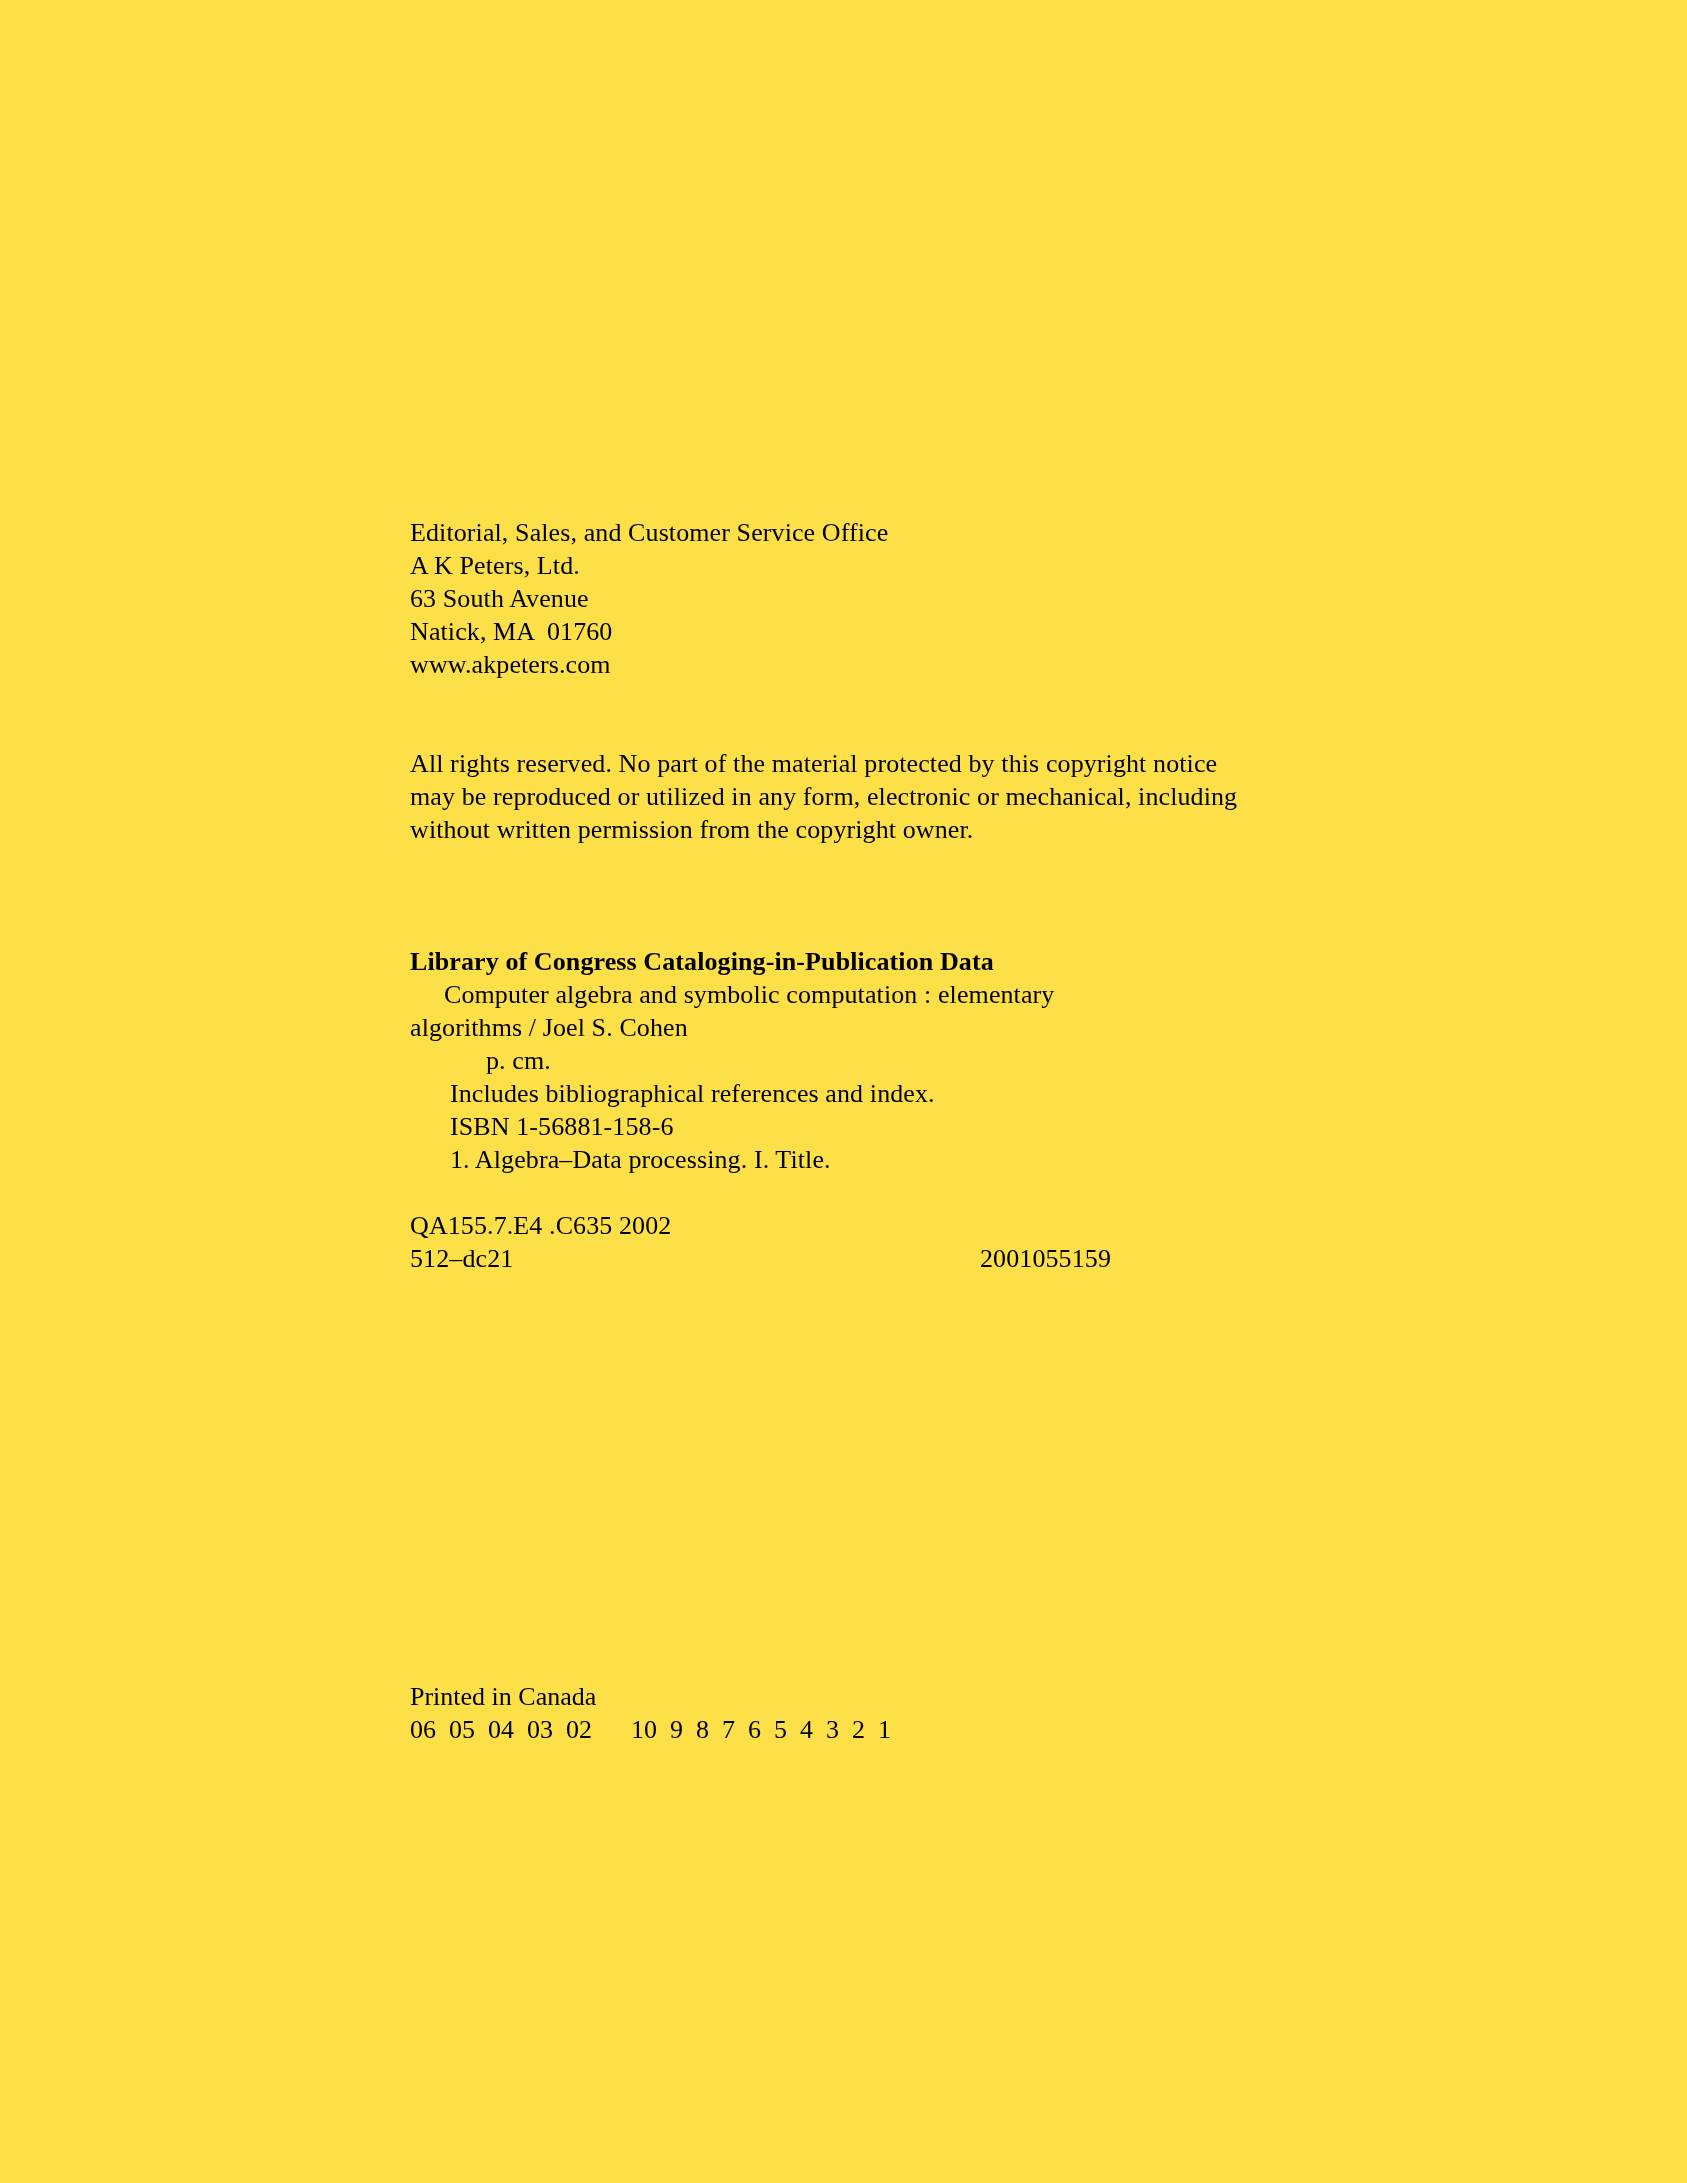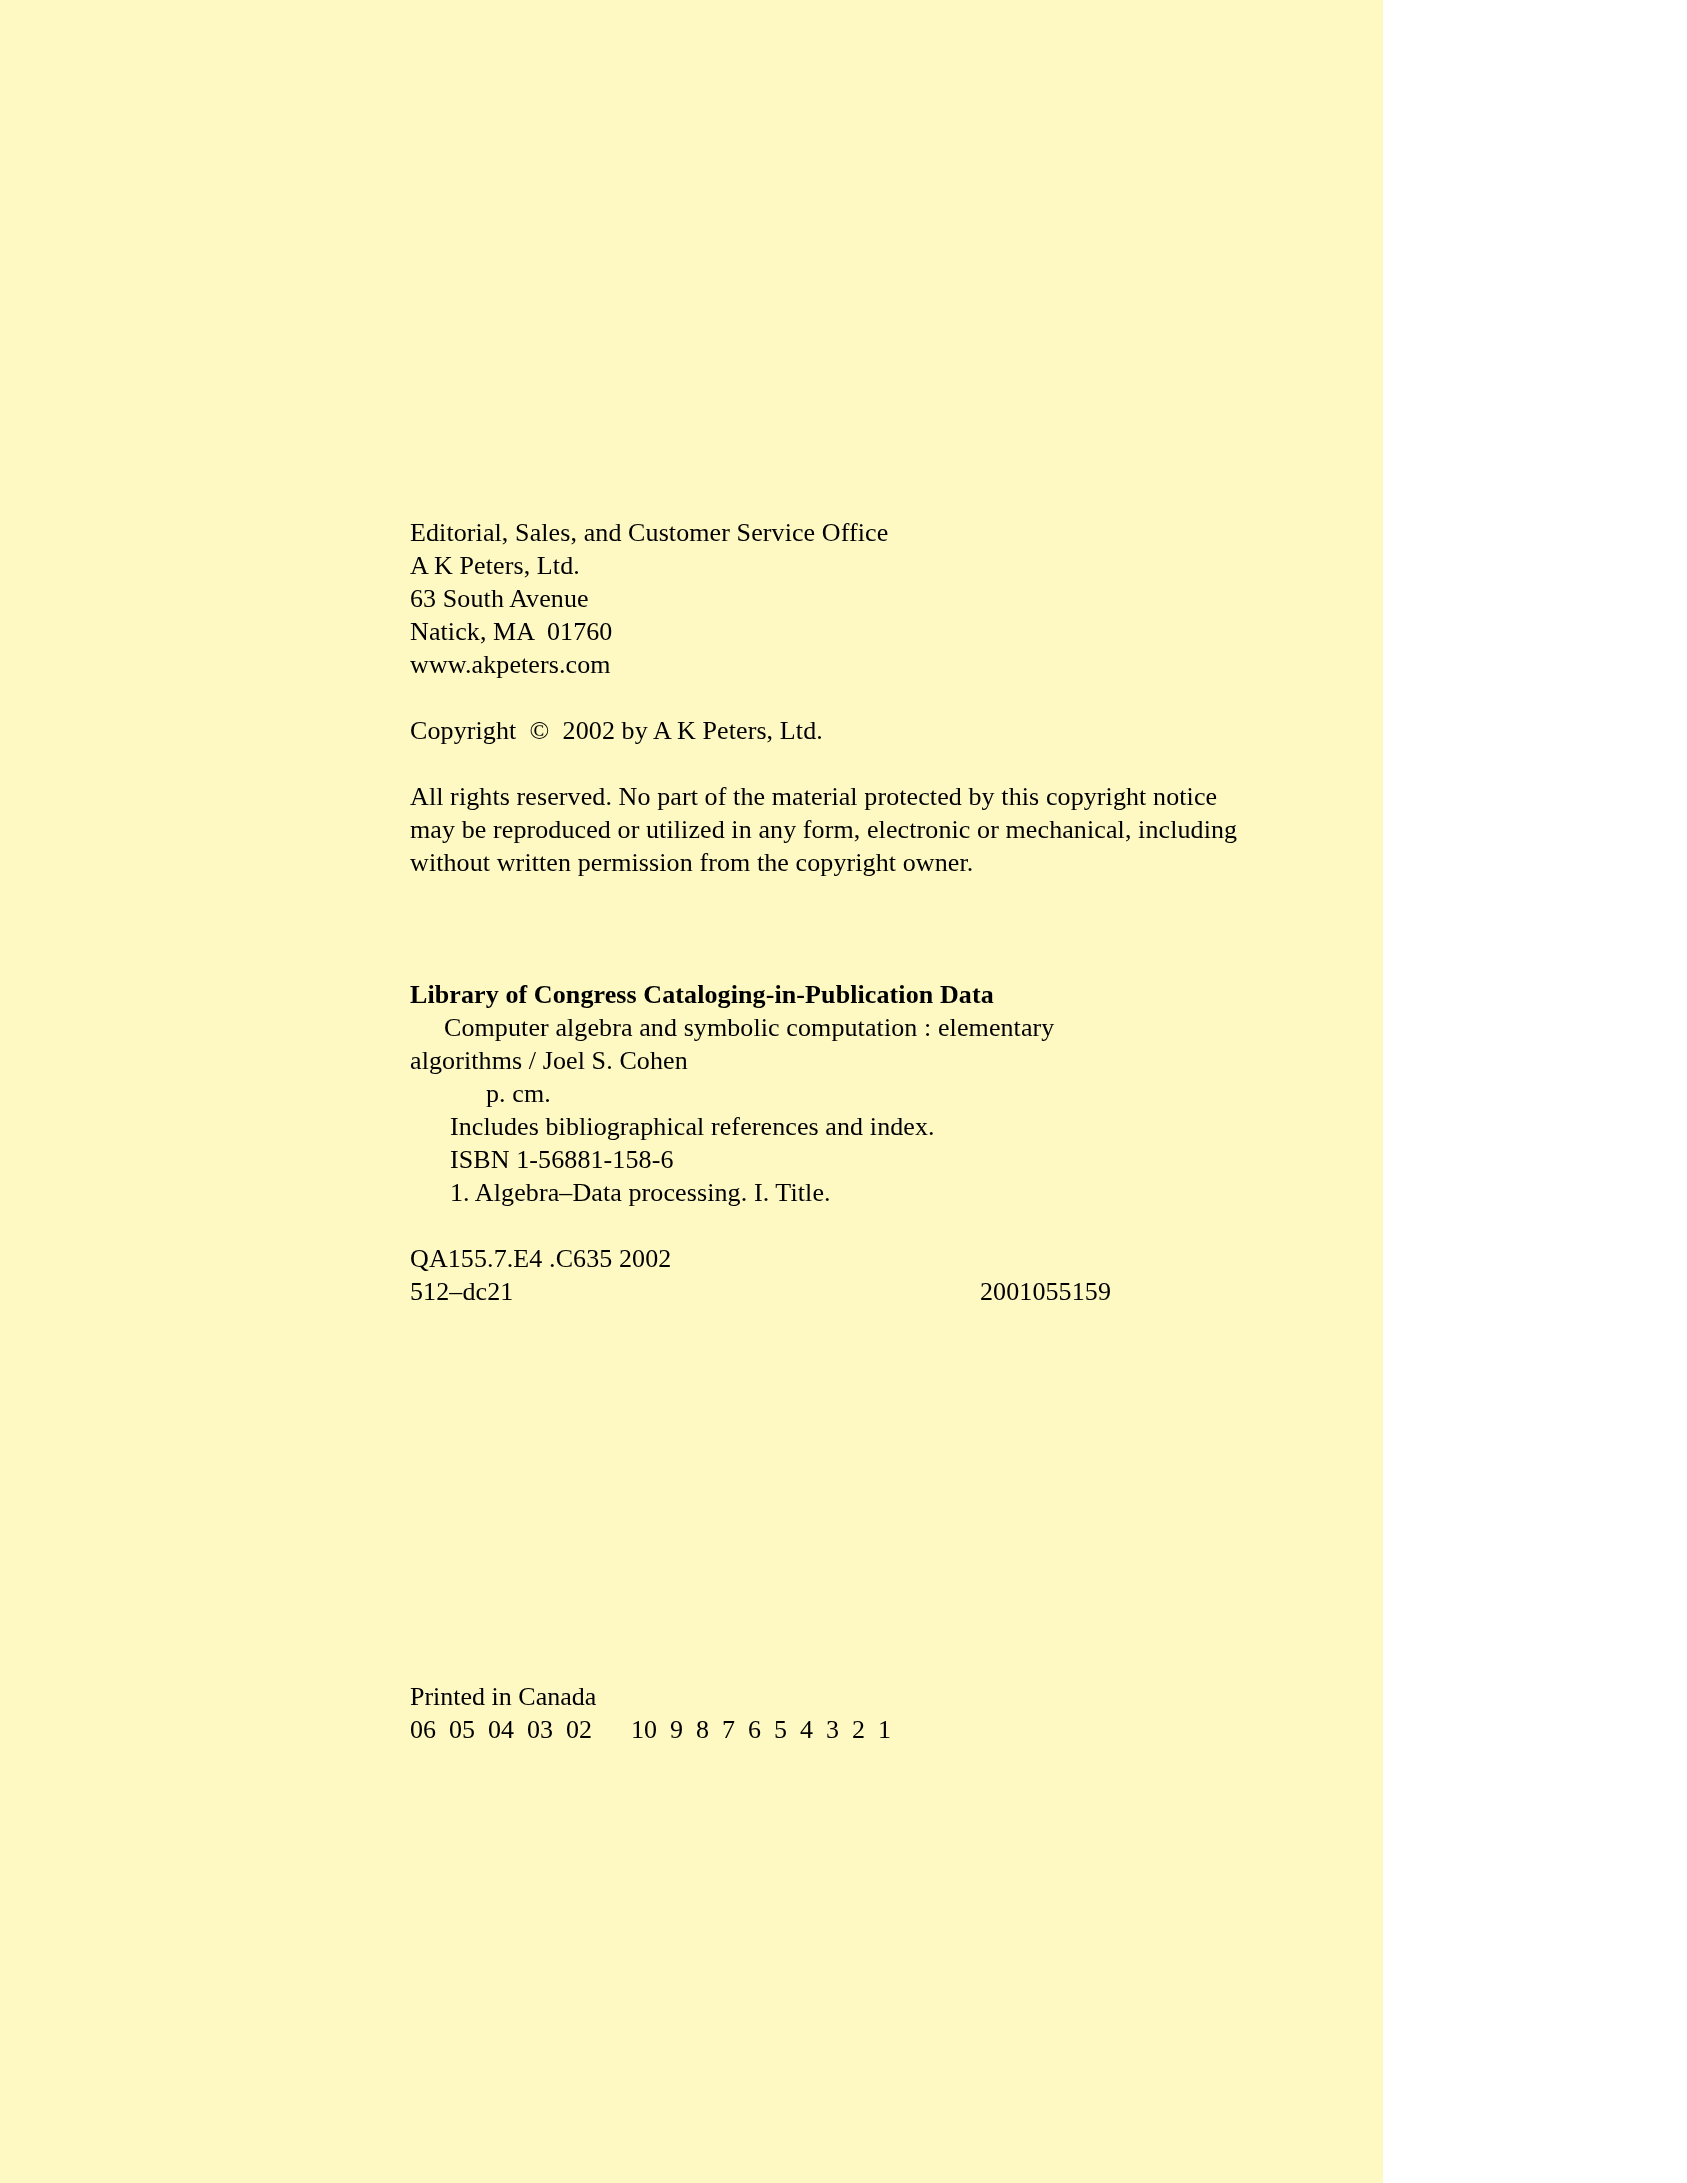--- a/index.html
+++ b/index.html
@@ -12,23 +12,23 @@
     height: 2183px;
     font-family: "Liberation Serif", serif;
     color: #000000;
     position: relative;
     overflow: hidden;
   }
   .page {
     position: absolute;
     top: 0;
     left: 0;
-    width: 1383px;
+    width: 1687px;
     height: 2183px;
-    background: #fef9c3;
+    background: #fde047;
   }
   .content {
     position: absolute;
     left: 410px;
     top: 516px;
     width: 939px;
   }
   .block {
     font-size: 26px;
     line-height: 33px;
@@ -73,23 +73,20 @@
     <div class="block">
       <div class="line">Editorial, Sales, and Customer Service Office</div>
       <div class="line">A K Peters, Ltd.</div>
       <div class="line">63 South Avenue</div>
       <div class="line">Natick, MA  01760</div>
       <div class="line">www.akpeters.com</div>
     </div>
 
     <div class="gap-sm"></div>
 
-    <div class="block">
-      <div class="line">Copyright  ©  2002 by A K Peters, Ltd.</div>
-    </div>
 
     <div class="gap-sm"></div>
 
     <div class="block">
       <div class="line">All rights reserved. No part of the material protected by this copyright notice</div>
       <div class="line">may be reproduced or utilized in any form, electronic or mechanical, including</div>
       <div class="line">without written permission from the copyright owner.</div>
     </div>
 
     <div class="gap-lg"></div>

